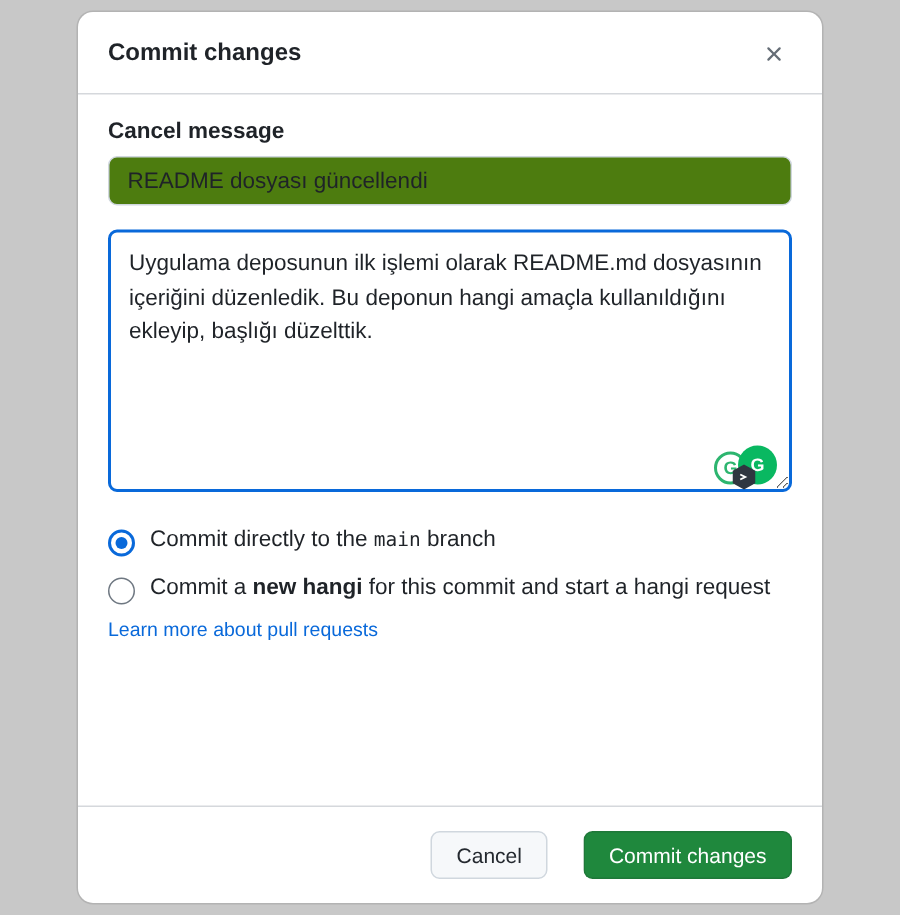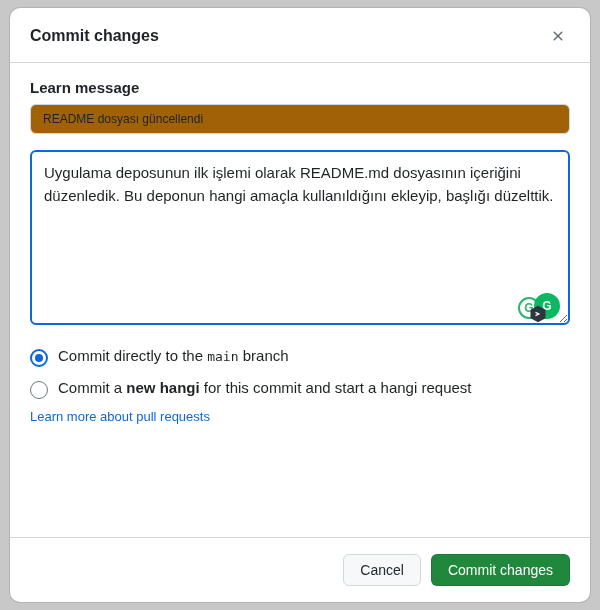--- a/index.html
+++ b/index.html
@@ -12,21 +12,21 @@
       background: #c8c8c8;
       width: 600px;
       height: 610px;
       display: flex;
       align-items: center;
       justify-content: center;
     }
     .modal {
       background: #fff;
       border-radius: 10px;
-      width: 580px;
+      width: 496px;
       height: 594px;
       display: flex;
       flex-direction: column;
       box-shadow: 0 0 0 1px rgba(0,0,0,0.1);
     }
     .modal-header {
       display: flex;
       align-items: center;
       justify-content: space-between;
       padding: 16px 20px 14px 20px;
@@ -62,25 +62,25 @@
     .field-label {
       font-size: 15px;
       font-weight: 600;
       color: #1f2328;
       display: block;
       margin-bottom: 8px;
     }
     .text-input {
       width: 100%;
       padding: 7px 12px;
-      font-size: 12px;
+      font-size: 15px;
       border: 1px solid #d0d7de;
       border-radius: 6px;
       color: #1f2328;
-      background: #a16207;
+      background: #4d7c0f;
       font-family: inherit;
     }
     .textarea-wrap {
       position: relative;
     }
     .textarea {
       width: 100%;
       height: 175px;
       padding: 10px 12px;
       font-size: 15px;
@@ -183,21 +183,21 @@
     .learn-more a {
       color: #0969da;
       font-size: 13px;
       text-decoration: none;
     }
     .modal-footer {
       border-top: 1px solid #d5d8dc;
       padding: 16px 20px;
       display: flex;
       justify-content: flex-end;
-      gap: 10px;
+      gap: 24px;
       margin-top: 41px;
     }
     .btn {
       padding: 7px 16px;
       font-size: 14px;
       font-weight: 500;
       border-radius: 6px;
       cursor: pointer;
       font-family: inherit;
     }
@@ -220,21 +220,21 @@
     <div class="modal-title">Commit changes</div>
     <button class="close-btn">
       <svg viewBox="0 0 16 16" fill="currentColor">
           <path d="M3.72 3.72a.75.75 0 0 1 1.06 0L8 6.94l3.22-3.22a.75.75 0 1 1 1.06 1.06L9.06 8l3.22 3.22a.75.75 0 1 1-1.06 1.06L8 9.06l-3.22 3.22a.75.75 0 0 1-1.06-1.06L6.94 8 3.72 4.78a.75.75 0 0 1 0-1.06Z"></path>
         </svg>
     </button>
   </div>
 
   <div class="modal-body">
     <div class="field-group">
-      <label class="field-label">Learn message</label>
+      <label class="field-label">Cancel message</label>
       <input type="text" class="text-input" value="README dosyası güncellendi" style="">
     </div>
 
     <div class="field-group">
       <div class="textarea-wrap">
         <textarea class="textarea" style="">Uygulama deposunun ilk işlemi olarak README.md dosyasının içeriğini düzenledik. Bu deponun hangi amaçla kullanıldığını ekleyip, başlığı düzelttik.</textarea>
         <div class="textarea-badges">
           <div class="badge-circle badge-green-outline">G</div>
           <div class="badge-circle badge-green-solid">G</div>
         </div>

